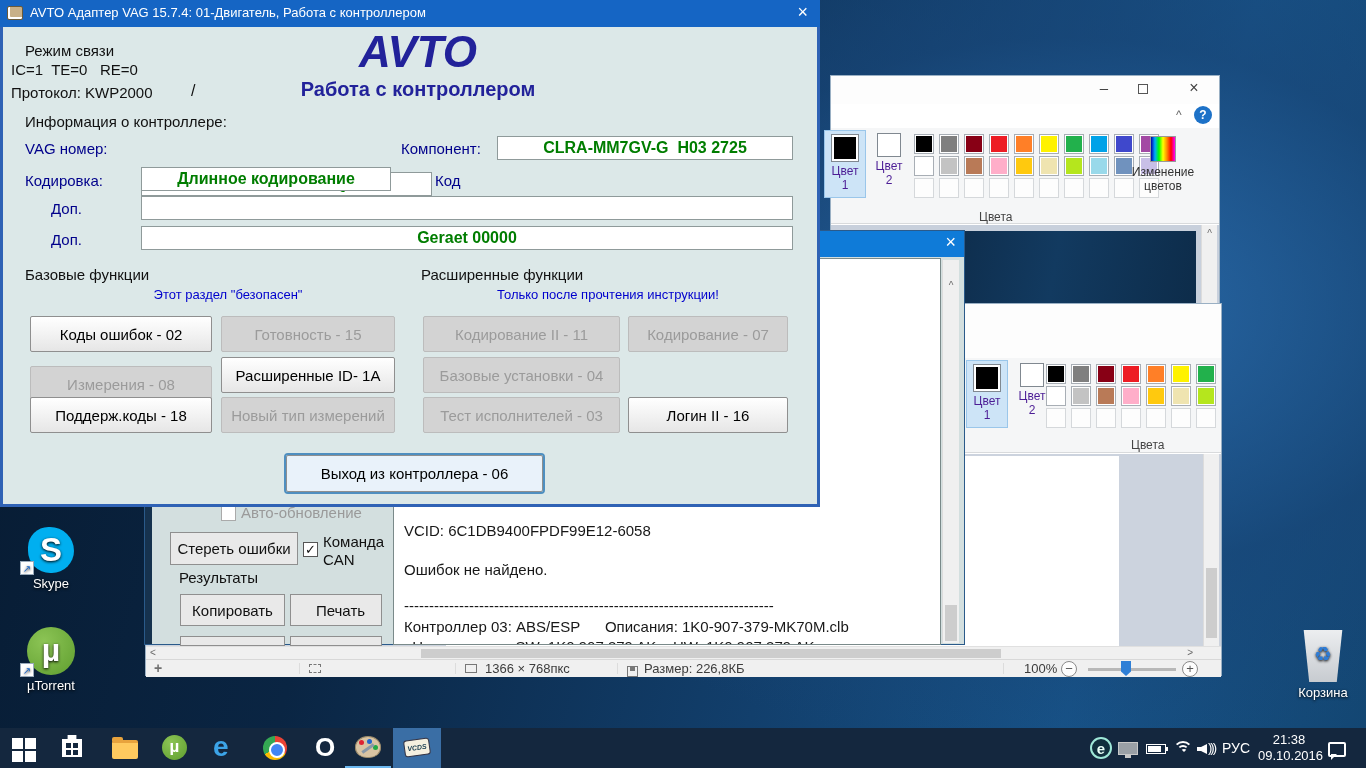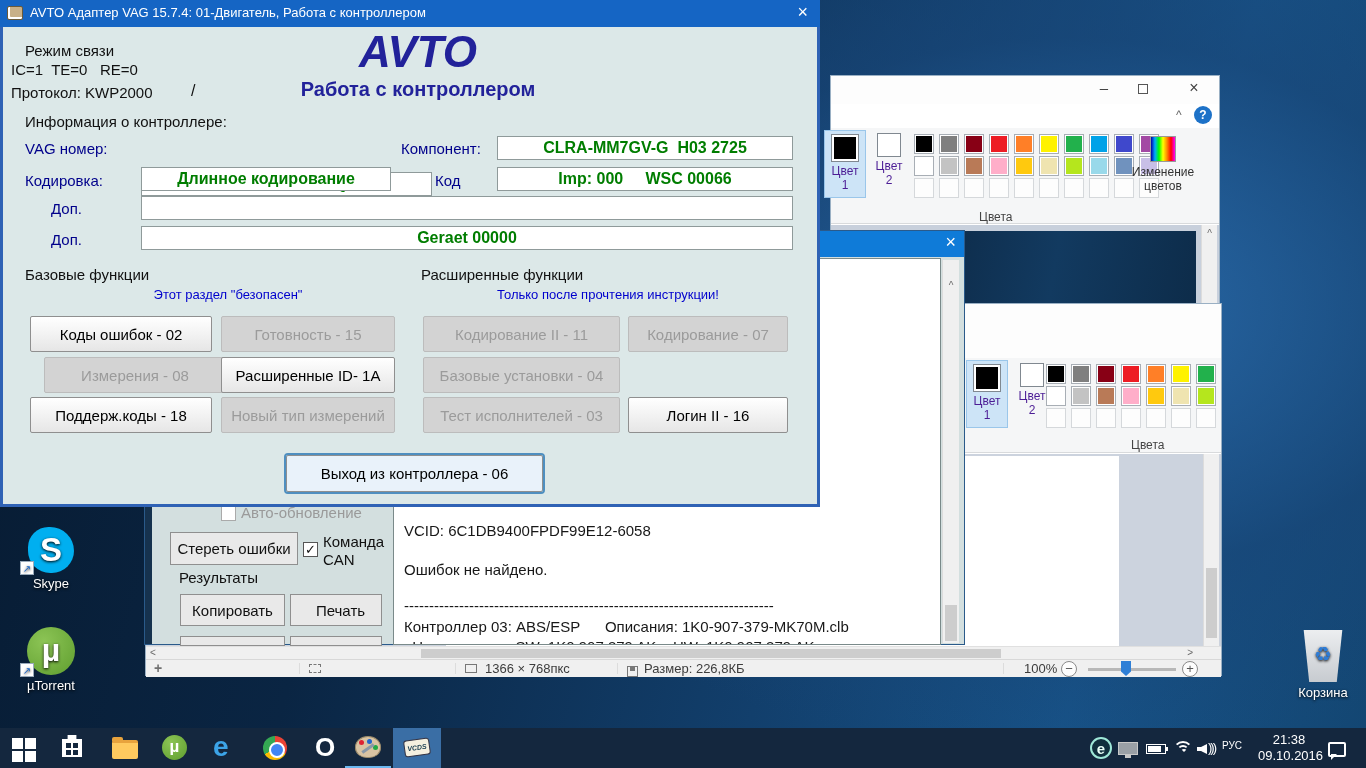--- a/index.html
+++ b/index.html
@@ -65,21 +65,21 @@
   .avto-label-blue { color:#00008b; font-size:15px; }
   .avto-field { position:absolute; height:24px; background:#fff; border:1px solid #8f9a9a; text-align:center; color:#007d00; font-weight:bold; font-size:16px; line-height:22px; }
   .fn-btn { position:absolute; height:36px; font-size:15px; text-align:center; border-radius:2px; }
   .fn-btn.on { background:linear-gradient(#ffffff,#e6e6e6); border:1px solid #8f8f8f; color:#000; }
   .fn-btn.off { background:#d3d3d3; border:1px solid #bcbcbc; color:#9b9b9b; }
   .hint { color:#0000cd; font-size:13px; position:absolute; text-align:center; }
 
   
   #taskbar { position:absolute; left:0; bottom:0; width:1366px; height:40px; background:#14273e; color:#fff; }
   .tb-icon { position:absolute; top:8px; width:26px; height:26px; }
-  .tray-txt { font-size:10px; color:#fff; }
+  .tray-txt { font-size:14px; color:#fff; }
   .win-logo { display:grid; grid-template-columns:11px 11px; grid-template-rows:11px 11px; gap:2px; }
   .win-logo i { background:#fff; }
   .chrome-ball { width:24px; height:24px; border-radius:50%; background:conic-gradient(#ea4335 0 33%, #fbbc05 33% 66%, #34a853 66% 100%); position:relative; }
   .chrome-ball:after { content:""; position:absolute; left:6px; top:6px; width:12px; height:12px; border-radius:50%; background:#4285f4; border:2px solid #fff; }
   .folder-ic { width:26px; height:19px; margin-top:4px; background:#ffca5f; border-top:3px solid #e8a33d; border-radius:2px; position:relative; }
   .folder-ic:before { content:""; position:absolute; left:0; top:-6px; width:11px; height:4px; background:#e8a33d; border-radius:2px 2px 0 0; }
   .wifi { position:relative; width:22px; height:18px; }
   .wifi i { position:absolute; border:2px solid #fff; border-color:#fff transparent transparent transparent; border-radius:50%; }
   .wifi .w1 { left:1px; top:2px; width:20px; height:20px; }
   .wifi .w2 { left:5px; top:6px; width:12px; height:12px; }
@@ -276,35 +276,34 @@
     <div class="abs" style="left:22px; top:113px; font-size:15px; color:#111;">Информация о контроллере:</div>
 
     <div class="abs avto-label-blue" style="left:22px; top:140px;">VAG номер:</div>
     <div class="avto-field" style="left:138px; top:136px; width:291px;margin-top:36px;">03C 906 014 CQ</div>
     <div class="abs avto-label-blue" style="left:398px; top:140px;">Компонент:</div>
     <div class="avto-field pre" style="left:494px; top:136px; width:296px;">CLRA-MM7GV-G  H03 2725</div>
 
     <div class="abs avto-label-blue" style="left:22px; top:172px;">Кодировка:</div>
     <div class="avto-field" style="left:138px; top:167px; width:250px;">Длинное кодирование</div>
     <div class="abs avto-label-blue" style="left:432px; top:172px;">Код</div>
-    <div class="avto-field pre" style="left:494px; top:167px; width:296px;">Imp: 000     WSC 00066</div>
 
     <div class="abs avto-label-blue" style="left:48px; top:200px;">Доп.</div>
     <div class="avto-field" style="left:138px; top:196px; width:652px;"></div>
     <div class="abs avto-label-blue" style="left:48px; top:231px;">Доп.</div>
     <div class="avto-field" style="left:138px; top:226px; width:652px;">Geraet 00000</div>
 
     <div class="abs" style="left:22px; top:266px; font-size:15px; color:#111;">Базовые функции</div>
     <div class="hint" style="left:110px; top:287px; width:230px;">Этот раздел "безопасен"</div>
     <div class="abs" style="left:418px; top:266px; font-size:15px; color:#111;">Расширенные функции</div>
     <div class="hint" style="left:480px; top:287px; width:250px;">Только после прочтения инструкции!</div>
 
     <button class="fn-btn on" style="left:27px;  top:316px; width:182px;">Коды ошибок - 02</button>
     <button class="fn-btn off" style="left:218px; top:316px; width:174px;">Готовность - 15</button>
-    <button class="fn-btn off" style="left:27px;  top:357px; width:182px;margin-left:14px;">Измерения - 08</button>
+    <button class="fn-btn off" style="left:27px;  top:366px; width:182px;">Измерения - 08</button>
     <button class="fn-btn on" style="left:218px; top:357px; width:174px;">Расширенные ID- 1A</button>
     <button class="fn-btn on" style="left:27px;  top:397px; width:182px;">Поддерж.коды - 18</button>
     <button class="fn-btn off" style="left:218px; top:397px; width:174px;">Новый тип измерений</button>
 
     <button class="fn-btn off" style="left:420px; top:316px; width:197px;">Кодирование II - 11</button>
     <button class="fn-btn off" style="left:625px; top:316px; width:160px;">Кодирование - 07</button>
     <button class="fn-btn off" style="left:420px; top:357px; width:197px;">Базовые установки - 04</button>
     <button class="fn-btn off" style="left:420px; top:397px; width:197px;">Тест исполнителей - 03</button>
     <button class="fn-btn on" style="left:625px; top:397px; width:160px;">Логин II - 16</button>
 

